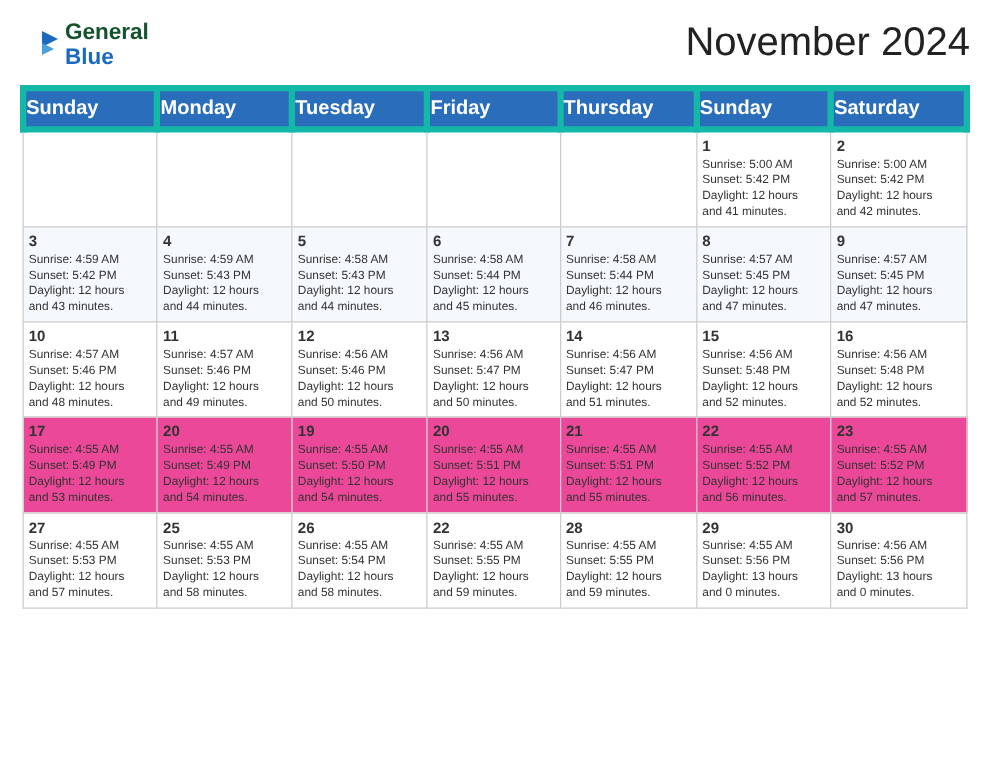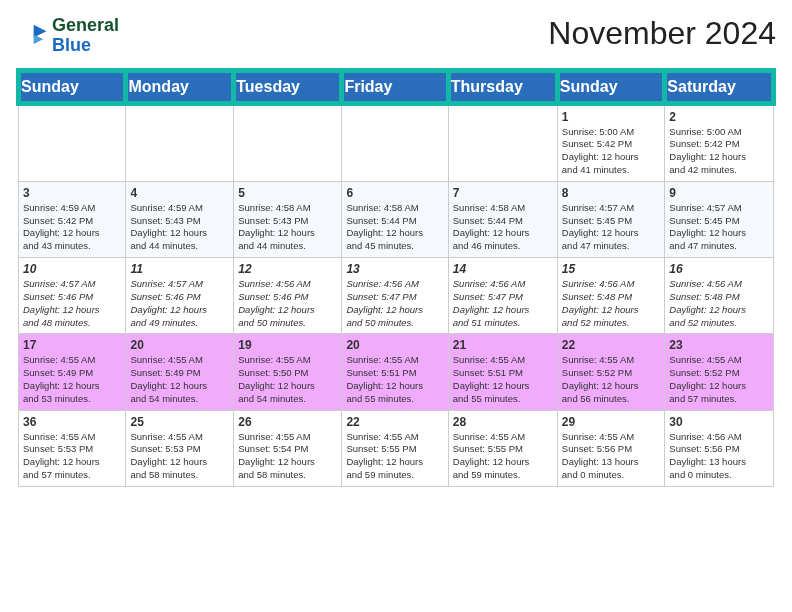--- a/index.html
+++ b/index.html
@@ -91,22 +91,22 @@
     .day-info {
       font-size: 9.5px;
       color: #333;
       line-height: 1.35;
     }
     .empty {
       background: #fff !important;
     }
     .calendar tbody tr:nth-child(1) td { background: #fff; }
     .calendar tbody tr:nth-child(2) td { background: #f5f8fc; }
-    .calendar tbody tr:nth-child(3) td { background: #fff; font-style: italic; }
-    .calendar tbody tr:nth-child(4) td { background: #f0abfc; }
+    .calendar tbody tr:nth-child(3) td { background: #fff; }
+    .calendar tbody tr:nth-child(4) td { background: #ec4899; }
     .calendar tbody tr:nth-child(5) td { background: #fff; }
   </style>
 </head>
 <body>
 
 <div class="page">
   <div class="header">
     <div class="logo">
       <svg class="logo-icon" viewBox="0 0 40 40">
 
@@ -305,21 +305,21 @@
           <td>
             <span class="day-num">23</span>
             <div class="day-info" style="white-space: pre-line;">Sunrise: 4:55 AM
 Sunset: 5:52 PM
 Daylight: 12 hours
 and 57 minutes.</div>
           </td>
         </tr>
         <tr>
           <td>
-            <span class="day-num">36</span>
+            <span class="day-num">27</span>
             <div class="day-info" style="white-space: pre-line;">Sunrise: 4:55 AM
 Sunset: 5:53 PM
 Daylight: 12 hours
 and 57 minutes.</div>
           </td>
           <td>
             <span class="day-num">25</span>
             <div class="day-info" style="white-space: pre-line;">Sunrise: 4:55 AM
 Sunset: 5:53 PM
 Daylight: 12 hours

